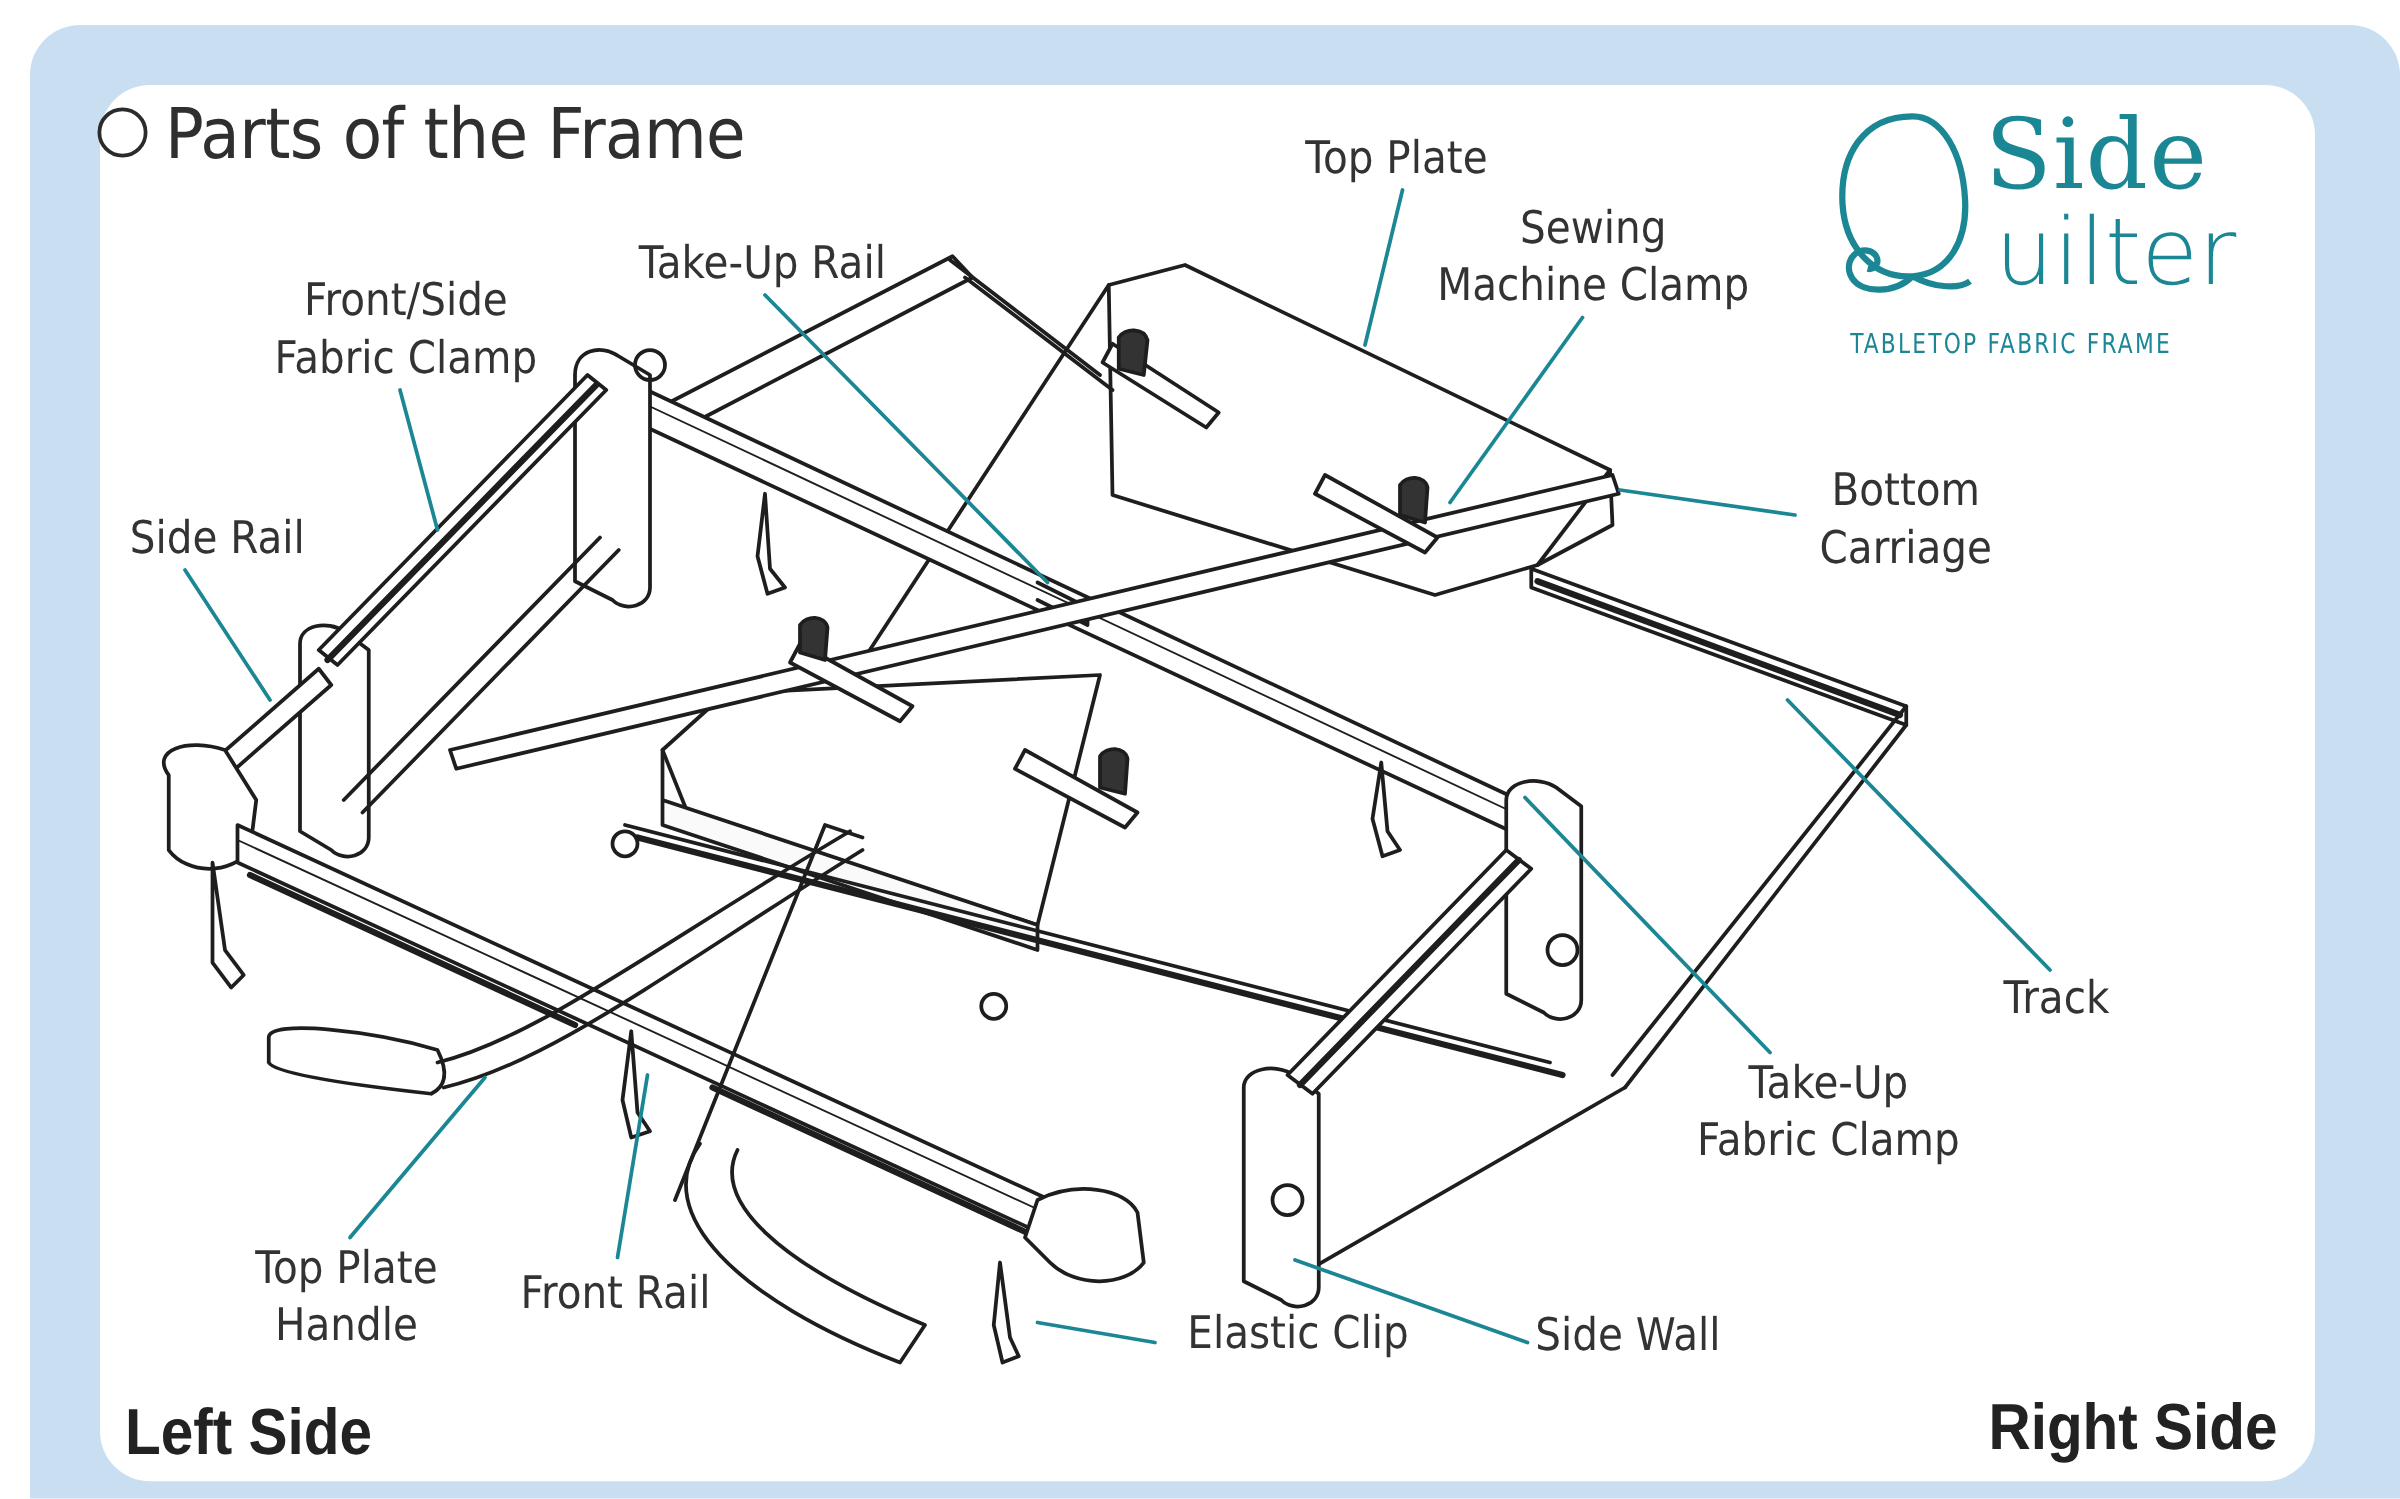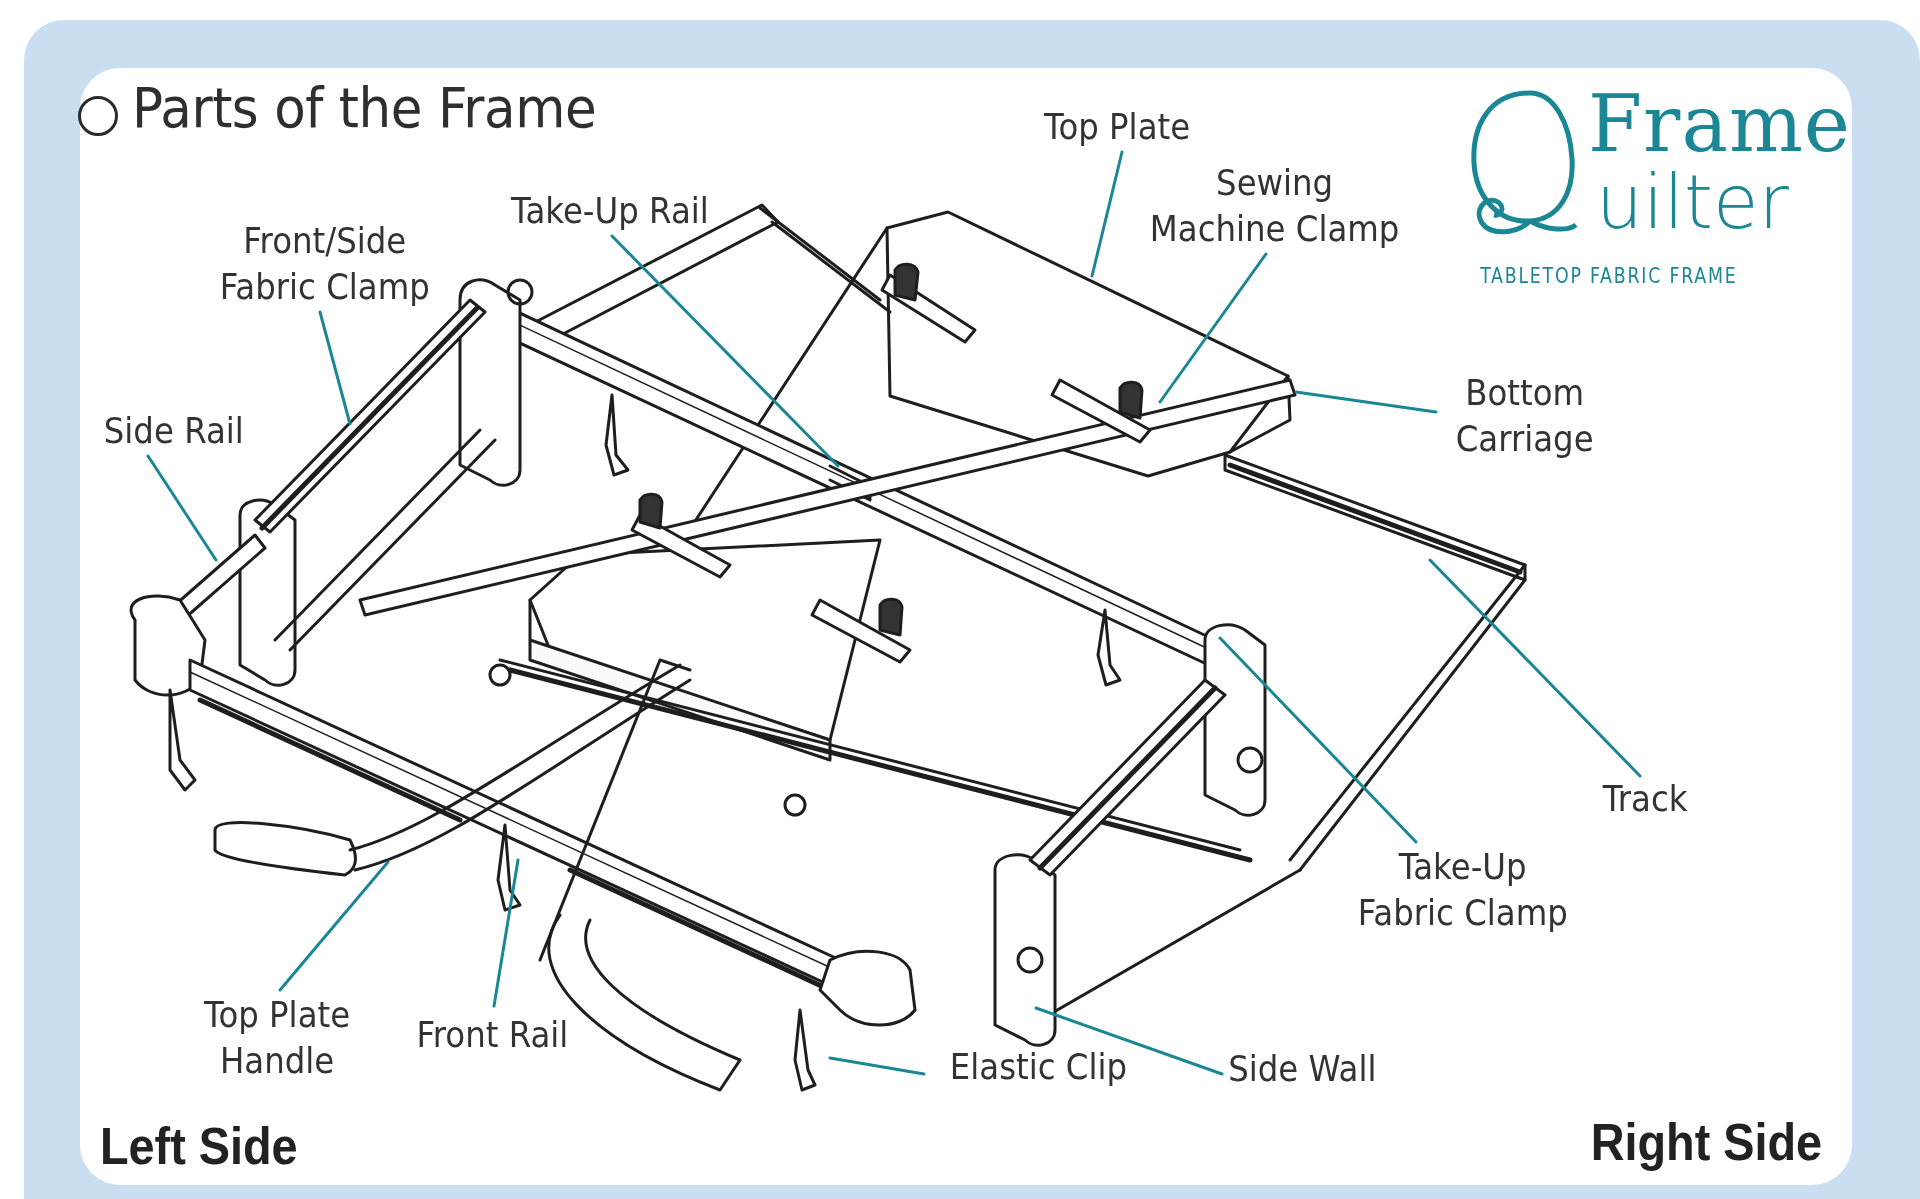--- a/index.html
+++ b/index.html
@@ -12,21 +12,21 @@
     .sheet {
       position: absolute; left: 24px; top: 20px; width: 1896px; height: 1179px;
       background: #c9dff1;
       border-radius: 40px 40px 0 0;
     }
     .panel {
       position: absolute; left: 80px; top: 68px; width: 1772px; height: 1117px;
       background: #ffffff;
       border-radius: 40px;
     }
-    .title-wrap { position: absolute; left: 78px; top: 74px; display: flex; align-items: flex-end; }
+    .title-wrap { position: absolute; left: 78px; top: 74px; display: flex; align-items: center; }
     .bullet {
       width: 40px; height: 40px; border: 3px solid #2b2b2b; border-radius: 50%;
       box-sizing: border-box; margin-top: 2px;
     }
     .title {
       font-family: "DejaVu Sans", sans-serif; font-size: 56px; color: #2f2f2f;
       margin-left: 14px; margin-top: 6px; letter-spacing: -0.5px; line-height: 1;
       transform: scaleX(0.92); transform-origin: left top;
     }
     .label {
@@ -67,21 +67,21 @@
   <div class="bullet"></div>
   <div class="title">Parts of the Frame</div>
 </div>
 
 <div class="logo">
   <svg class="logo-q" viewBox="0 0 110 150">
     <path d="M62 8 C22 8 4 40 6 78 C8 112 30 138 62 136 C92 134 106 106 104 74 C102 38 86 8 62 8 Z" fill="none" stroke="#1b8794" stroke-width="5"></path>
     <path d="M62 136 C48 150 22 150 14 138 C6 126 16 112 28 116 C38 120 34 132 26 130" fill="none" stroke="#1b8794" stroke-width="5"></path>
     <path d="M62 136 C80 146 100 146 108 140" fill="none" stroke="#1b8794" stroke-width="5"></path>
   </svg>
-  <div class="logo-text-mini">Frame</div>
+  <div class="logo-text-mini">Side</div>
   <div class="logo-text-quilter">uilter</div>
   <div class="logo-tagline">TABLETOP FABRIC FRAME</div>
 </div>
 
 <svg class="drawing" width="1920" height="1199" viewBox="0 0 1920 1199">
   <g fill="none" stroke="#1e1e1e" stroke-width="3" stroke-linejoin="round" stroke-linecap="round">
 
     <g>
       <path d="M887 228 L948 212 L1288 376 L1230 452 L1148 476 L890 396 Z" fill="#fff"></path>
       <path d="M887 228 L650 590"></path>

